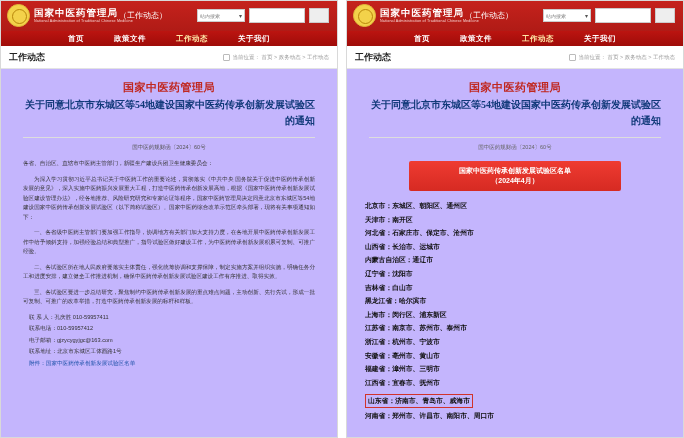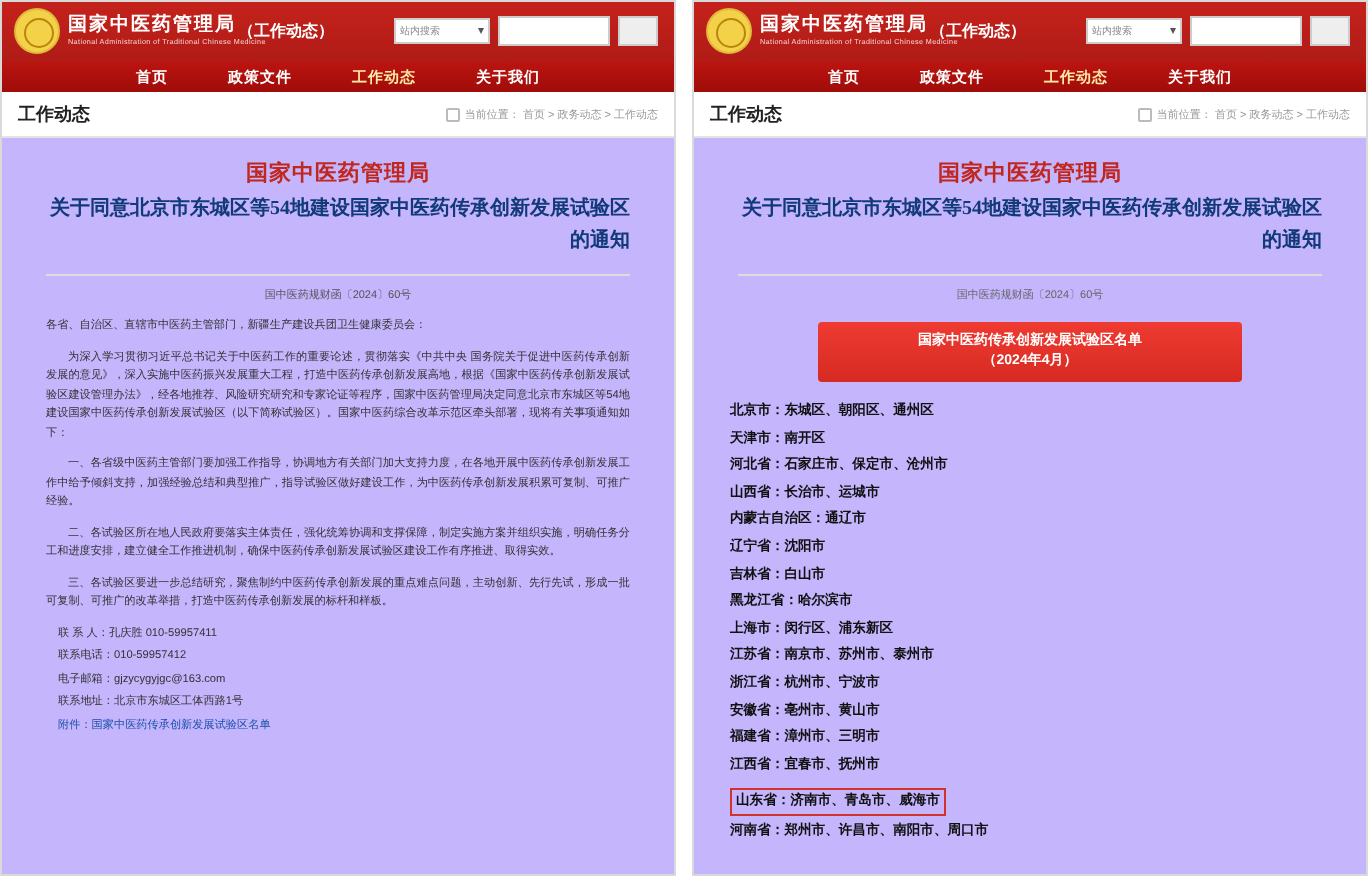--- a/index.html
+++ b/index.html
@@ -11,21 +11,21 @@
   .panel.right{left:346px;}
 
   
   .site-head{background:#c9271f;background:linear-gradient(180deg,#c5221c 0%,#b01b16 100%);height:30px;position:relative;}
   .logo-wrap{position:absolute;left:6px;top:3px;display:flex;align-items:center;}
   .emblem{width:21px;height:21px;border-radius:50%;background:#f3d24a;border:1px solid #e0b93a;position:relative;}
   .emblem:after{content:"";position:absolute;left:4px;top:4px;width:13px;height:13px;border-radius:50%;border:1px solid #b8860b;}
   .logo-text{margin-left:4px;color:#fff;}
   .logo-cn{font-size:9.5px;font-weight:bold;letter-spacing:1px;line-height:11px;}
   .logo-en{font-size:3.6px;line-height:6px;color:#f6d7d5;letter-spacing:.2px;}
-  .site-tagline{position:absolute;left:118px;top:9px;color:#fff;font-size:8px;font-weight:bold;text-align:center;}
+  .site-tagline{position:absolute;left:118px;top:9px;color:#fff;font-size:8px;font-weight:normal;text-align:center;}
   .search-box{position:absolute;right:8px;top:7px;display:flex;align-items:center;gap:4px;}
   .sel{width:48px;height:13px;background:#fff;border:1px solid #ccc;font-size:6px;color:#555;display:flex;align-items:center;justify-content:space-between;padding:0 2px;box-sizing:border-box;}
   .sel .cv{font-size:5px;color:#888;}
   .txt{width:54px;height:13px;background:#fff;border:1px solid #ccc;}
   .btn-go{width:18px;height:13px;background:#eee;border:1px solid #ccc;}
 
   
   .nav{height:15px;background:#b4100c;background:linear-gradient(180deg,#bb1410 0%,#9f0c09 100%);display:flex;align-items:center;justify-content:center;gap:30px;}
   .nav-item{color:#fff;font-size:7.5px;font-weight:bold;letter-spacing:.5px;}
   .nav-item.active{color:#ffe9a8;}

